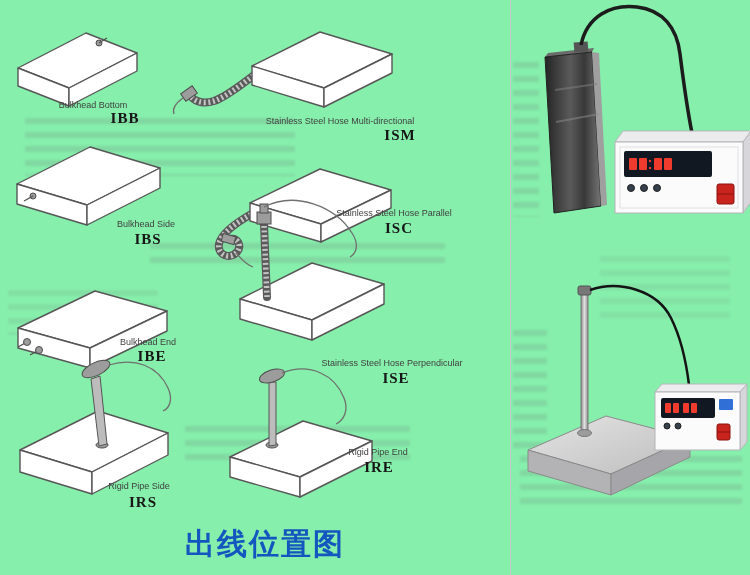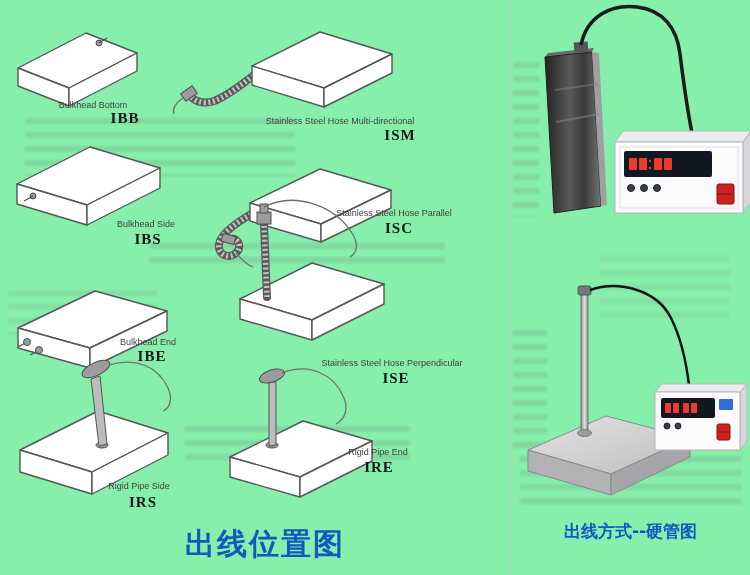--- a/index.html
+++ b/index.html
@@ -212,15 +212,14 @@
       <rect x="162" y="125" width="6" height="10" rx="1" fill="#ef3b2d"></rect>
       <rect x="172" y="125" width="6" height="10" rx="1" fill="#ef3b2d"></rect>
       <rect x="180" y="125" width="6" height="10" rx="1" fill="#ef3b2d"></rect>
       <rect x="208" y="121" width="14" height="11" rx="1" fill="#2f6fd6"></rect>
       <circle cx="156" cy="148" r="3" fill="#35404c" stroke="#222"></circle>
       <circle cx="167" cy="148" r="3" fill="#35404c" stroke="#222"></circle>
       <rect x="206" y="146" width="13" height="16" rx="2" fill="#c8231c" stroke="#8e130e"></rect>
       <line x1="206" y1="154" x2="219" y2="154" stroke="#8e130e"></line>
     </g>
   </svg>
-  <div class="caption cap2">出线方式--硬管图</div>
 
 </div>
 
 </body></html>

